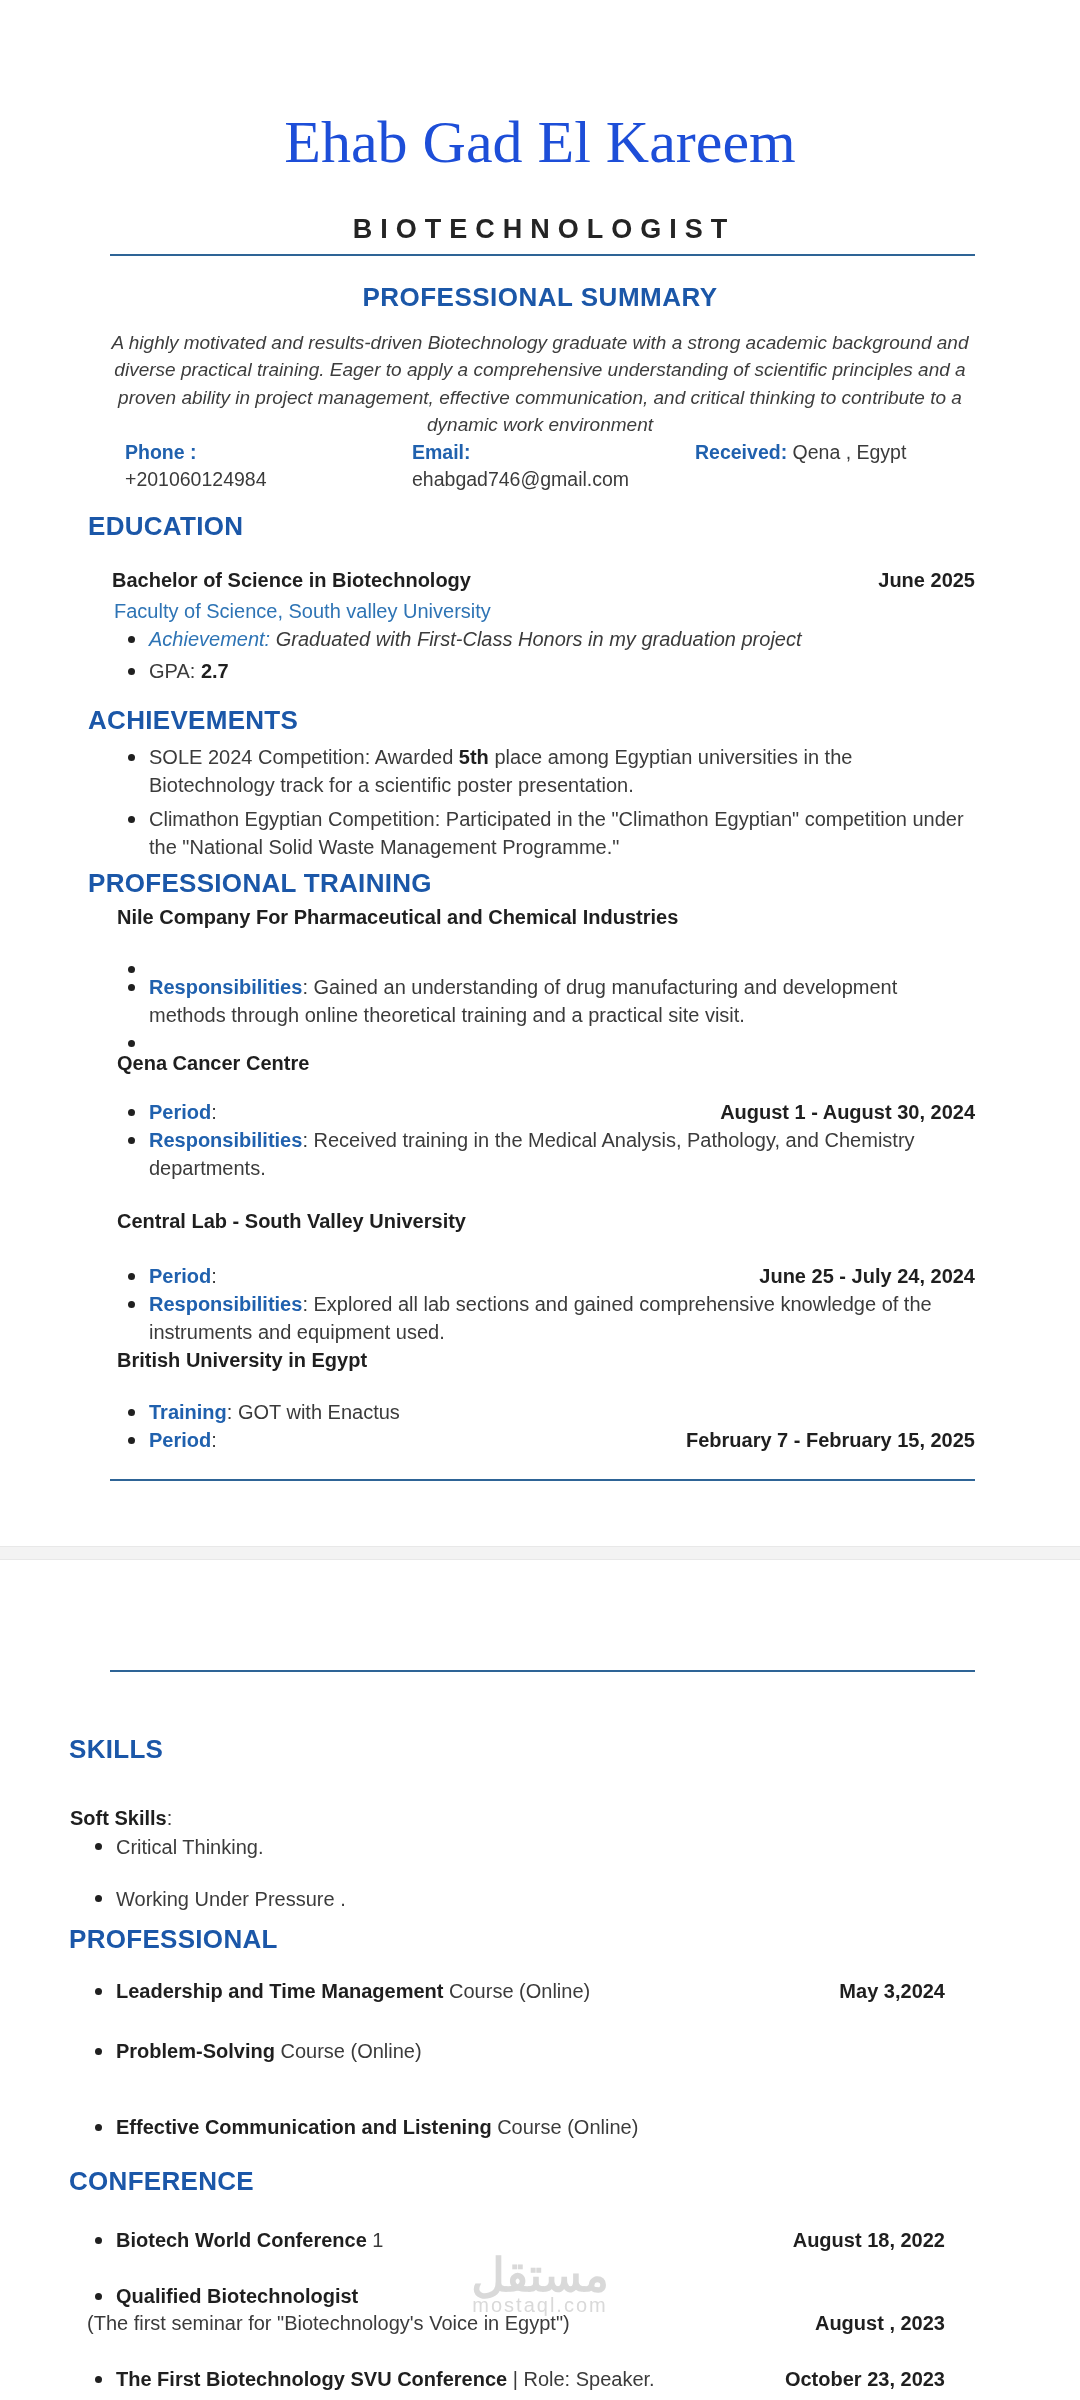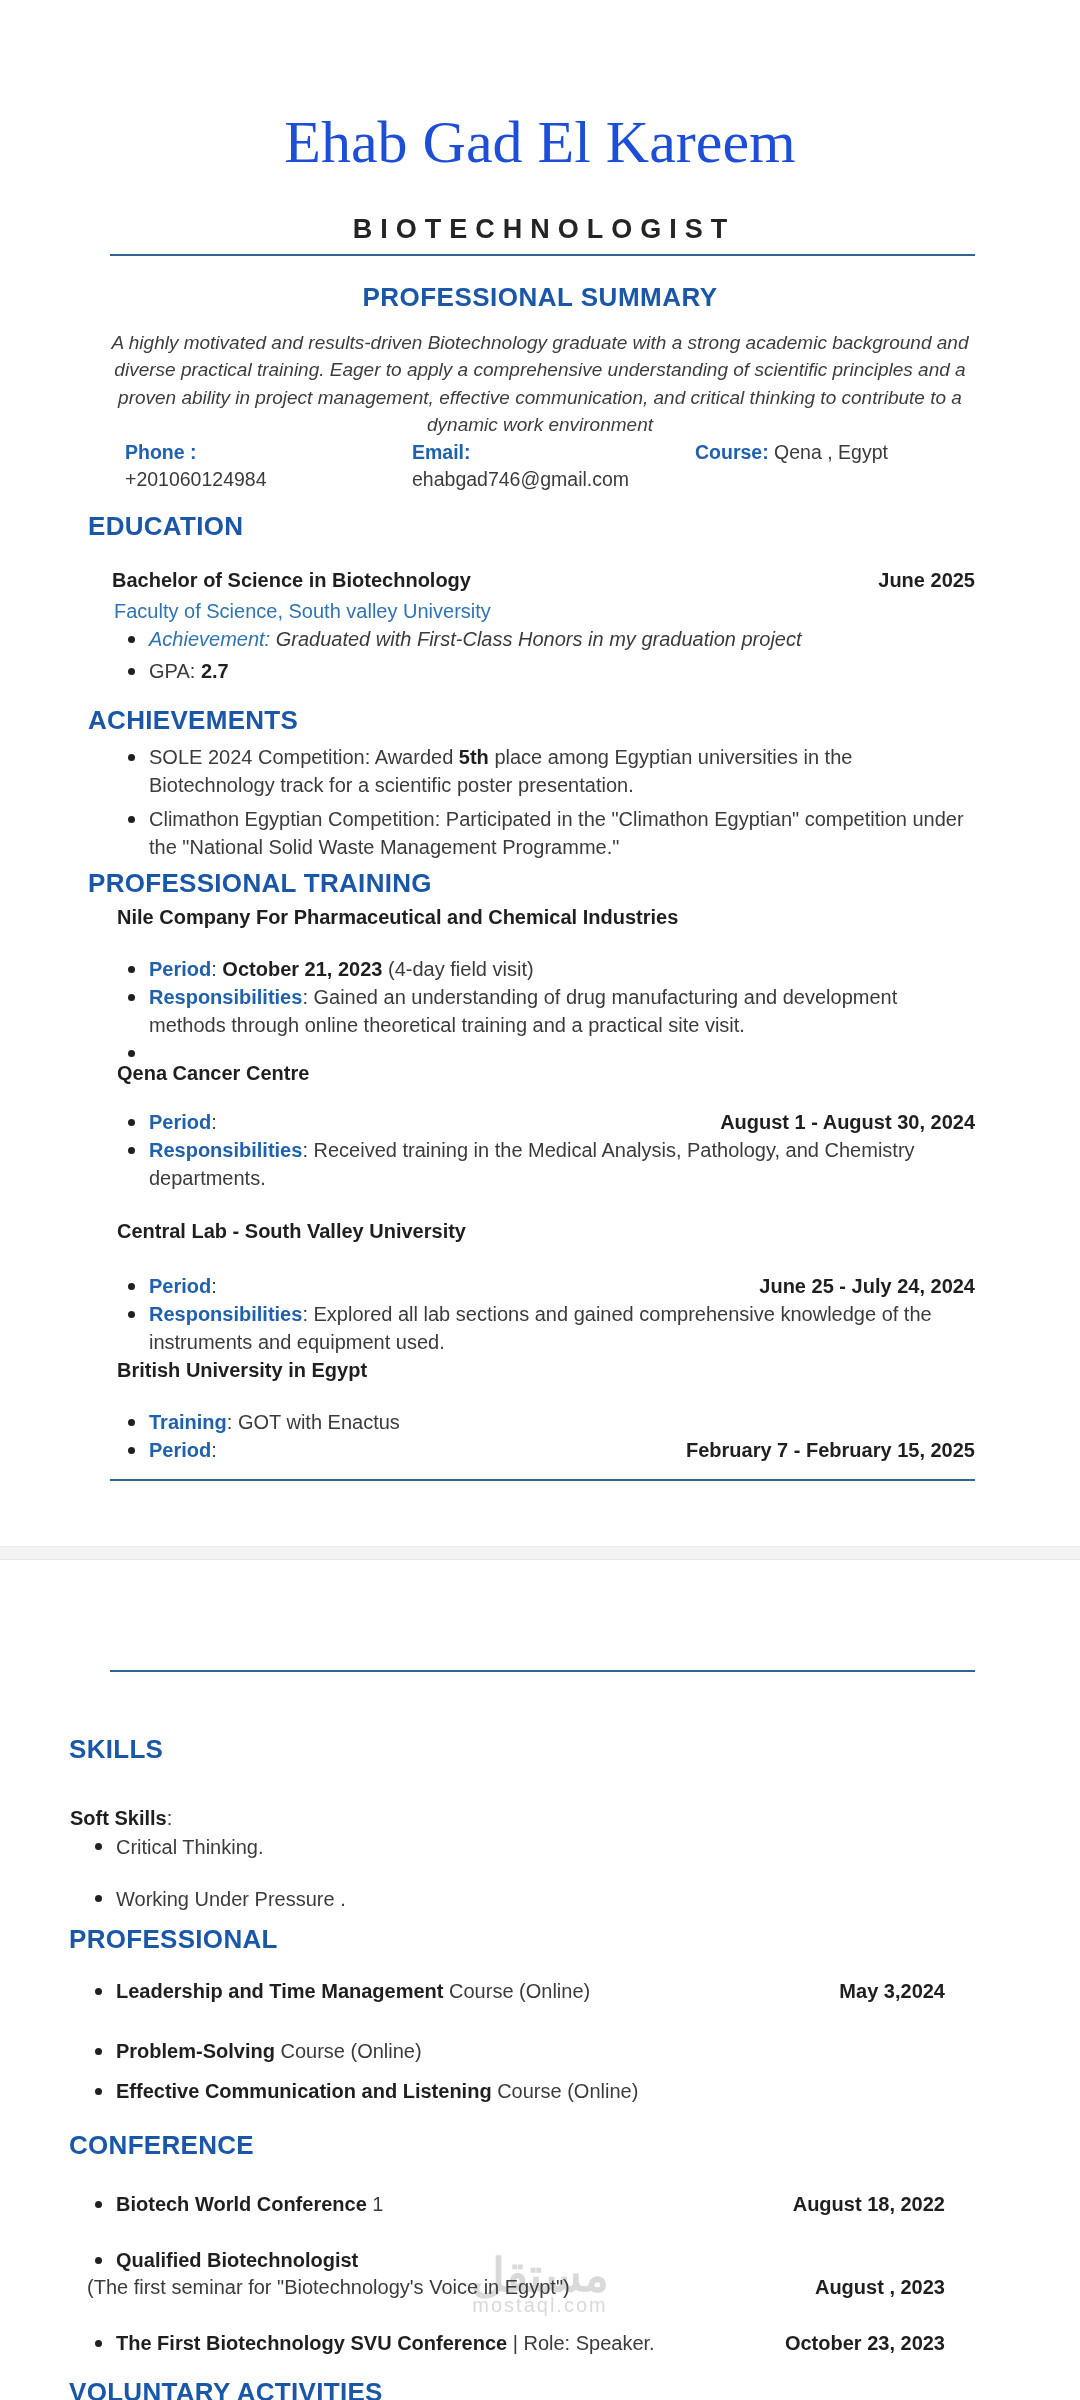--- a/index.html
+++ b/index.html
@@ -67,21 +67,21 @@
     <div class="contact">
       <div class="c1">
         <div class="lbl">Phone :</div>
         <div>+201060124984</div>
       </div>
       <div class="c2">
         <div class="lbl">Email:</div>
         <div>ehabgad746@gmail.com</div>
       </div>
       <div class="c3">
-        <span class="lbl">Course:</span><span> Qena , Egypt</span>
+        <span class="lbl">Received:</span><span> Qena , Egypt</span>
       </div>
     </div>
 
     <h2 class="sec sec-p1" style="margin-top:18px;">EDUCATION</h2>
     <div class="degree-row">
       <span class="b">Bachelor of Science in Biotechnology</span>
       <span class="b">June 2025</span>
     </div>
     <div class="school">Faculty of Science, South valley University</div>
     <div class="bullet bl1">
@@ -101,21 +101,20 @@
     <div class="bullet bl1" style="margin-top:6px;">
       <span class="dot"></span>
       <div class="bt"><span>Climathon Egyptian Competition: Participated in the "Climathon Egyptian" competition under the "National Solid Waste Management Programme."</span></div>
     </div>
 
     <h2 class="sec sec-p1" style="margin-top:7px;">PROFESSIONAL TRAINING</h2>
 
     <div class="org" style="margin-top:5px;">Nile Company For Pharmaceutical and Chemical Industries</div>
     <div class="bullet bl1" style="margin-top:24px;">
       <span class="dot"></span>
-      <div class="bt"><span class="lbl">Period</span><span>:</span><span class="b"> October 21, 2023</span><span> (4-day field visit)</span></div>
     </div>
     <div class="bullet bl1">
       <span class="dot"></span>
       <div class="bt"><span class="lbl">Responsibilities</span><span>:</span><span> Gained an understanding of drug manufacturing and development methods through online theoretical training and a practical site visit.</span></div>
     </div>
     <div class="bullet bl1">
       <span class="dot"></span>
       <div class="bt"></div>
     </div>
 
@@ -191,21 +190,21 @@
         <span class="dot"></span>
         <div class="bt">
           <span><span class="b">Leadership and Time Management</span><span> Course (Online)</span></span>
           <span class="b">May 3,2024</span>
         </div>
       </div>
       <div class="bullet bl2" style="margin-top:32px;">
         <span class="dot"></span>
         <div class="bt"><span class="b">Problem-Solving</span><span> Course (Online)</span></div>
       </div>
-      <div class="bullet bl2" style="margin-top:12px;">
+      <div class="bullet bl2" style="margin-top:48px;">
         <span class="dot"></span>
         <div class="bt"><span class="b">Effective Communication and Listening</span><span> Course (Online)</span></div>
       </div>
 
       <h2 class="sec sec-p2" style="margin-top:25px;">CONFERENCE</h2>
       <div class="bullet bl2 daterow" style="margin-top:28px;">
         <span class="dot"></span>
         <div class="bt">
           <span><span class="b">Biotech World Conference</span><span> 1</span></span>
           <span class="b">August 18, 2022</span>

